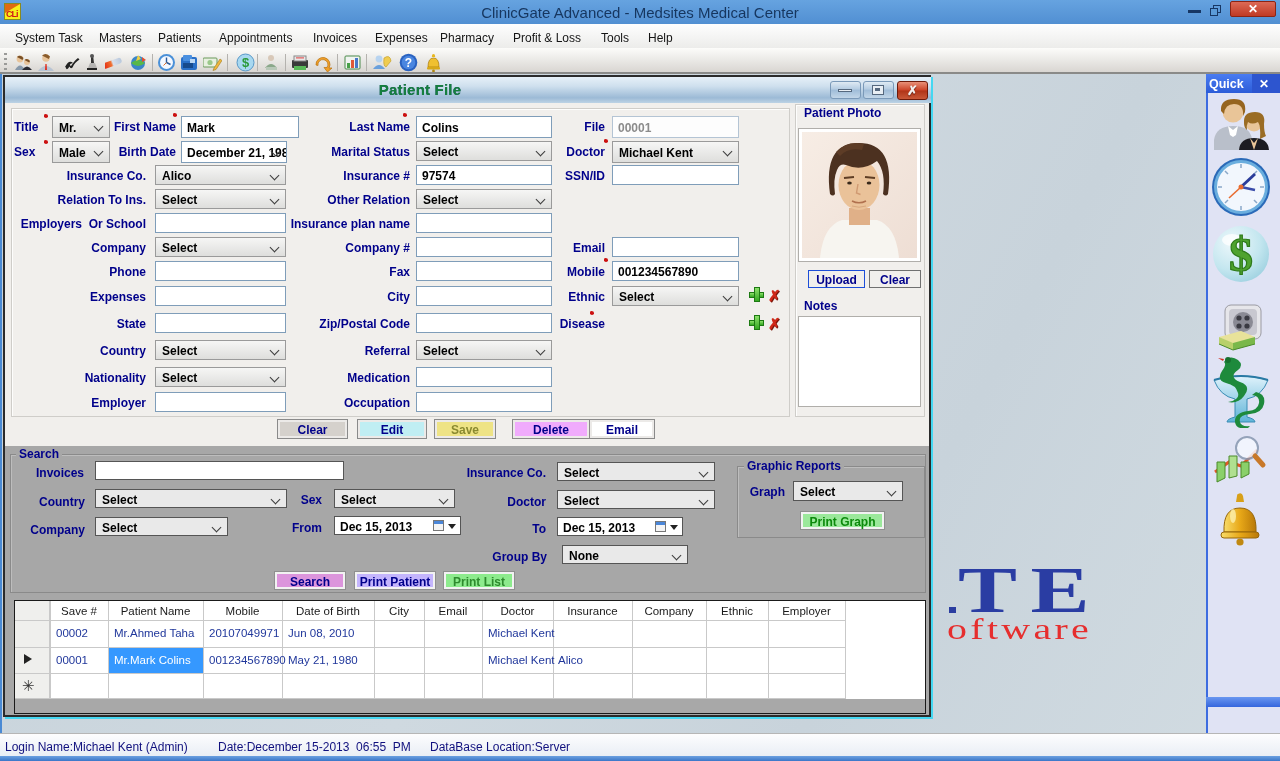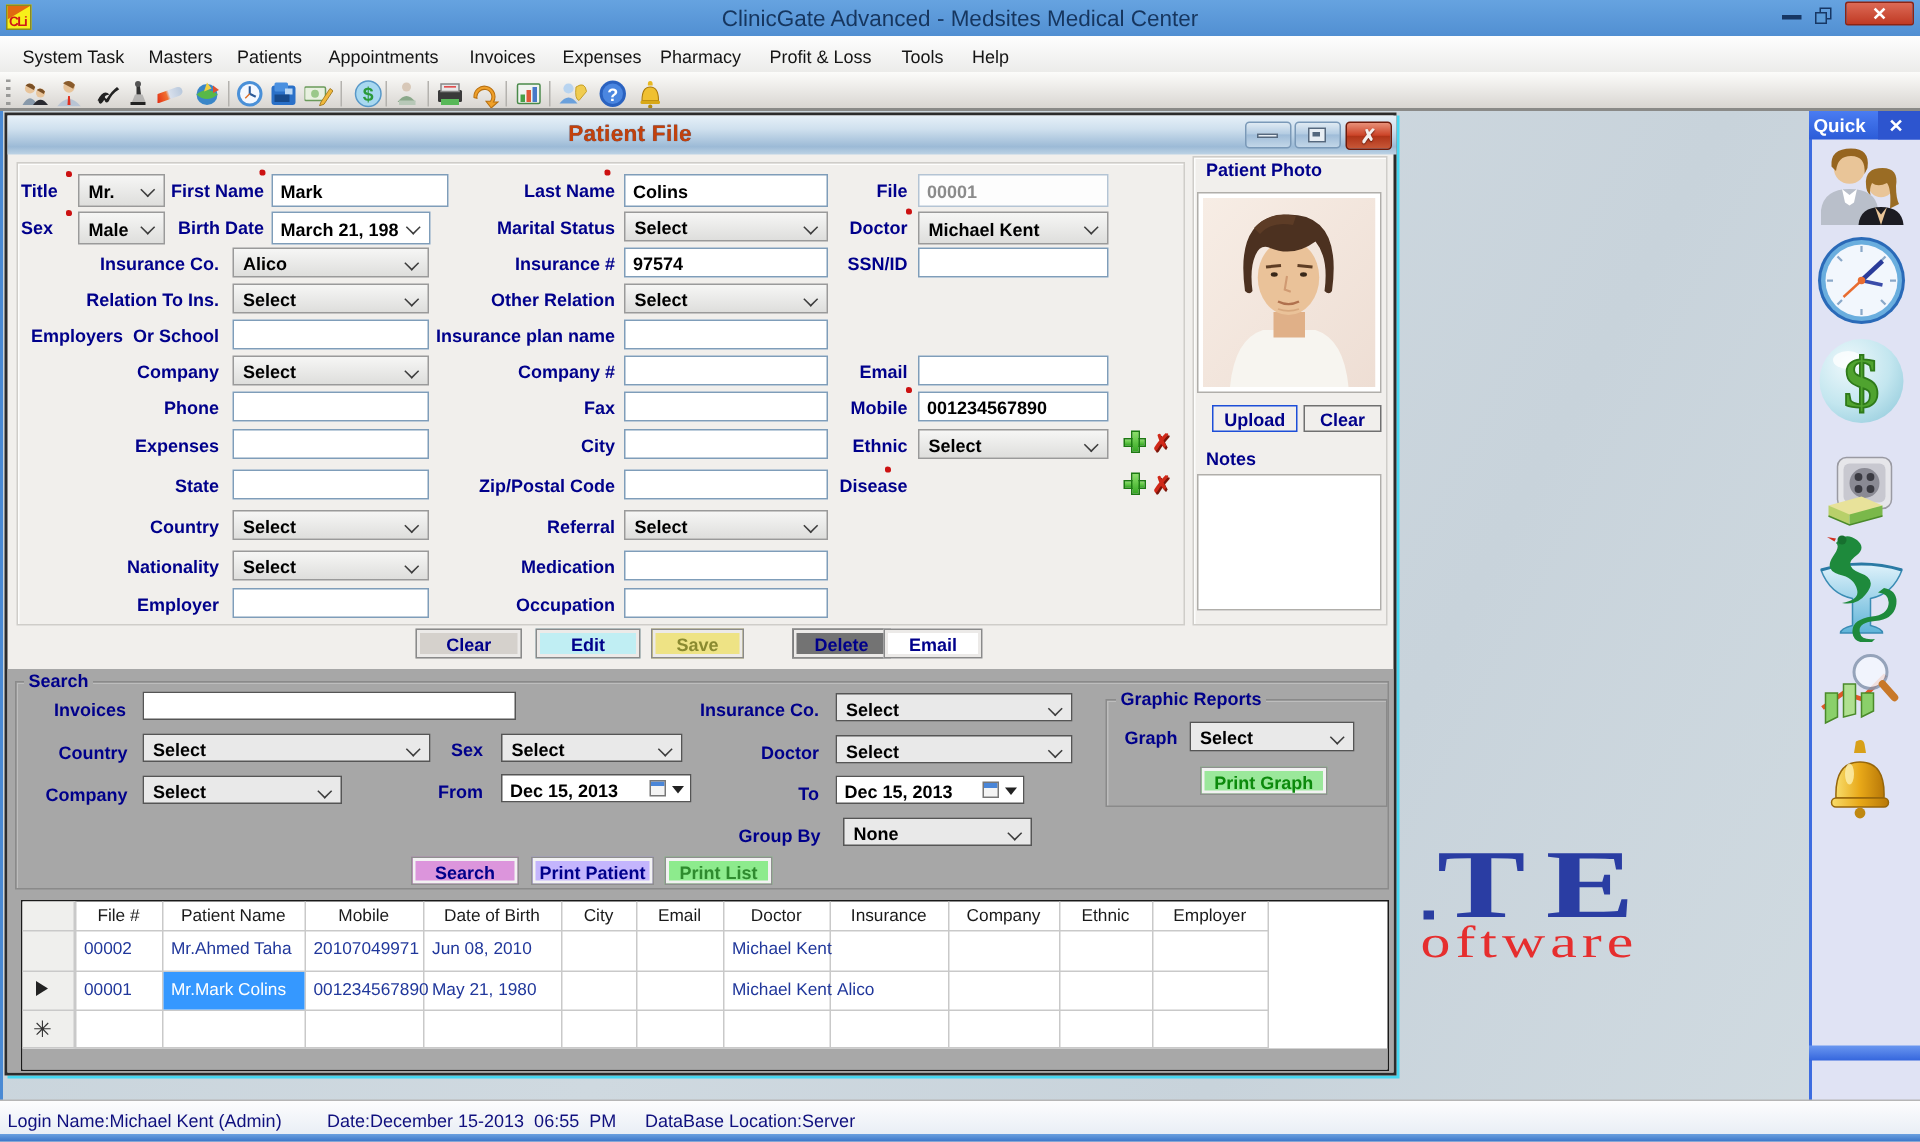--- a/index.html
+++ b/index.html
@@ -159,21 +159,21 @@
   </svg>
 
 <div class="a" style="left:0;top:74px;width:1280px;height:687px;background:linear-gradient(118deg,#c6d2da,#cfd9e0 45%,#c8d3db 70%,#d2dce2)"></div>
 <div class="a" style="left:0;top:74px;width:2px;height:682px;background:#4a8ad4"></div>
 <div class="a" style="left:958px;top:553px;font-family:'Liberation Serif',serif;font-size:65px;font-weight:bold;color:#2a3da3;letter-spacing:10px;transform:scaleX(1.36);transform-origin:left">TE</div>
 <div class="a" style="left:949px;top:607px;width:7px;height:6px;background:#2a3da0"></div>
 <div class="a" style="left:947px;top:612px;font-family:'Liberation Serif',serif;font-size:30px;color:#e62e2e;letter-spacing:2.5px;transform:scaleX(1.33);transform-origin:left">oftware</div>
 
 <div class="a" id="dlg" style="left:3px;top:75px;width:928px;height:642px;border:2px solid #2b2b2b;background:#f1efec;box-shadow:2px 2px 0 #45d7f1">
  <div class="a" style="left:0;top:0;width:926px;height:26px;background:linear-gradient(#e6f0f8,#cfe0ee 35%,#9cbad6 80%,#bdd3e5)"></div>
- <div class="a" style="left:285px;top:4px;width:260px;text-align:center;font-size:15px;color:#c2410c;font-weight:bold;letter-spacing:.2px;text-shadow:0 0 0.5px #1c3e70">Patient File</div>
+ <div class="a" style="left:285px;top:4px;width:260px;text-align:center;font-size:15px;color:#15803d;font-weight:bold;letter-spacing:.2px;text-shadow:0 0 0.5px #1c3e70">Patient File</div>
  <div class="a" style="left:825px;top:4px;width:31px;height:18px;background:linear-gradient(#dfeaf3,#b4cce2 45%,#9fbcd8 50%,#c2d6e8);border:1px solid #7a99b8;border-radius:3px"></div>
  <div class="a" style="left:833px;top:12px;width:14px;height:3px;background:#e8eef4;border:1px solid #55687e"></div>
  <div class="a" style="left:858px;top:4px;width:31px;height:18px;background:linear-gradient(#dfeaf3,#b4cce2 45%,#9fbcd8 50%,#c2d6e8);border:1px solid #7a99b8;border-radius:3px"></div>
  <div class="a" style="left:867px;top:8px;width:12px;height:10px;background:#e8eef4;border:1.5px solid #55687e"></div>
  <div class="a" style="left:870px;top:11px;width:5px;height:3px;background:#55687e"></div>
  <div class="a" style="left:892px;top:4px;width:31px;height:19px;background:linear-gradient(#e89078,#cc4428 48%,#b03418 52%,#c85838);border:1px solid #6e1a0a;border-radius:3px;color:#f4f0ee;font-weight:bold;font-size:13px;text-align:center;line-height:17px;text-shadow:0 1px 1px #5a1408">✗</div>
 
  <div class="gbx" style="left:6px;top:31px;width:779px;height:309px"></div>
  <div class="gbx" style="left:790px;top:27px;width:130px;height:313px"></div>
  <div id="formfields"></div>
@@ -185,21 +185,21 @@
 <div class="dot" style="left:599px;top:62px"></div>
 <div class="dot" style="left:599px;top:181px"></div>
 <div class="dot" style="left:585px;top:234px"></div>
 <div class="lbl" style="left:9px;top:43px">Title</div>
 <div class="sel chv" style="left:47px;top:39px;width:58px;height:22px;padding-top:4px">Mr.</div>
 <div class="lbl" style="left:9px;top:68px">Sex</div>
 <div class="sel chv" style="left:47px;top:64px;width:58px;height:22px;padding-top:4px">Male</div>
 <div class="lbl r" style="left:101px;top:43px;width:70px">First Name</div>
 <div class="inp" style="left:176px;top:39px;width:118px;height:22px;padding-top:4px">Mark</div>
 <div class="lbl r" style="left:101px;top:68px;width:70px">Birth Date</div>
-<div class="inp chv" style="left:176px;top:64px;width:106px;height:22px;padding-top:4px">March 21, 198</div>
+<div class="inp chv" style="left:176px;top:64px;width:106px;height:22px;padding-top:4px">December 21, 198</div>
 <div class="lbl r" style="left:0;top:92px;width:141px">Insurance Co.</div>
 <div class="sel" style="left:150px;top:88px;width:131px">Alico</div>
 <div class="lbl r" style="left:0;top:116px;width:141px">Relation To Ins.</div>
 <div class="sel" style="left:150px;top:112px;width:131px">Select</div>
 <div class="lbl r" style="left:0;top:140px;width:141px">Employers&nbsp; Or School</div>
 <div class="inp" style="left:150px;top:136px;width:131px"></div>
 <div class="lbl r" style="left:0;top:164px;width:141px">Company</div>
 <div class="sel" style="left:150px;top:160px;width:131px">Select</div>
 <div class="lbl r" style="left:0;top:188px;width:141px">Phone</div>
 <div class="inp" style="left:150px;top:184px;width:131px"></div>
@@ -283,21 +283,21 @@
 <path d="M50 69 q7 3.5 14 0" stroke="#b0714e" stroke-width="1.6" fill="none"></path>
 <path d="M50 74 q7 2.5 14 0" stroke="#d8a87e" stroke-width="1" fill="none"></path>
 </svg></div>
 <div class="btn" style="left:803px;top:193px;width:57px;height:18px;padding-top:2px;box-shadow:none;border:1px solid #1d4ed8">Upload</div>
 <div class="btn" style="left:864px;top:193px;width:52px;height:18px;padding-top:2px;box-shadow:none;border:1px solid #707070">Clear</div>
 <div class="lbl" style="left:797px;top:222px;background:#f1efec;padding:0 2px">Notes</div>
 <div class="a" style="left:793px;top:239px;width:123px;height:91px;background:#fff;border:1px solid #b0aeaa"></div>
 <div class="btn" style="left:272px;top:342px;width:71px;background:#d5d1cc">Clear</div>
 <div class="btn" style="left:352px;top:342px;width:70px;background:#c0eef3">Edit</div>
 <div class="btn" style="left:429px;top:342px;width:62px;background:#eee385;color:#8a8a30">Save</div>
-<div class="btn" style="left:523px;top:342px;width:66px;background:#737373">Delete</div>
+<div class="btn" style="left:507px;top:342px;width:78px;background:#f0abfc">Delete</div>
 <div class="btn" style="left:584px;top:342px;width:66px;background:#fff">Email</div>
 <div class="a" style="left:0;top:369px;width:924px;height:269px;background:#a7a7a7"></div>
 <div class="a" style="left:5px;top:377px;width:916px;height:139px;border:1px solid #8a8a8a;box-shadow:1px 1px 0 #bdbdbd inset"></div>
 <div class="lbl" style="left:11px;top:370px;background:#a7a7a7;padding:0 3px">Search</div>
 <div class="lbl r" style="left:0;top:389px;width:79px">Invoices</div>
 <div class="inp" style="left:90px;top:384px;width:249px;height:19px;border-color:#555"></div>
 <div class="lbl r" style="left:380px;top:389px;width:161px">Insurance Co.</div>
 <div class="sel" style="left:552px;top:385px;width:158px;height:19px;border-color:#555;background:#e9e9e9">Select</div>
 <div class="lbl r" style="left:0;top:418px;width:80px">Country</div>
 <div class="sel" style="left:90px;top:412px;width:192px;height:19px;border-color:#555;background:#e9e9e9">Select</div>
@@ -333,21 +333,21 @@
 <div class="gl" style="left:467px;top:0;width:1px;height:98px"></div>
 <div class="gl" style="left:538px;top:0;width:1px;height:98px"></div>
 <div class="gl" style="left:617px;top:0;width:1px;height:98px"></div>
 <div class="gl" style="left:691px;top:0;width:1px;height:98px"></div>
 <div class="gl" style="left:753px;top:0;width:1px;height:98px"></div>
 <div class="gl" style="left:830px;top:0;width:1px;height:98px"></div>
 <div class="gl" style="left:0;top:19px;width:831px;height:1px"></div>
 <div class="gl" style="left:0;top:46px;width:831px;height:1px"></div>
 <div class="gl" style="left:0;top:72px;width:831px;height:1px"></div>
 <div class="gl" style="left:0;top:97px;width:831px;height:1px"></div>
-<div class="ghd" style="left:35px;top:0;width:58px;height:19px">File #</div>
+<div class="ghd" style="left:35px;top:0;width:58px;height:19px">Save #</div>
 <div class="ghd" style="left:93px;top:0;width:95px;height:19px">Patient Name</div>
 <div class="ghd" style="left:188px;top:0;width:79px;height:19px">Mobile</div>
 <div class="ghd" style="left:267px;top:0;width:92px;height:19px">Date of Birth</div>
 <div class="ghd" style="left:359px;top:0;width:50px;height:19px">City</div>
 <div class="ghd" style="left:409px;top:0;width:58px;height:19px">Email</div>
 <div class="ghd" style="left:467px;top:0;width:71px;height:19px">Doctor</div>
 <div class="ghd" style="left:538px;top:0;width:79px;height:19px">Insurance</div>
 <div class="ghd" style="left:617px;top:0;width:74px;height:19px">Company</div>
 <div class="ghd" style="left:691px;top:0;width:62px;height:19px">Ethnic</div>
 <div class="ghd" style="left:753px;top:0;width:77px;height:19px">Employer</div>

